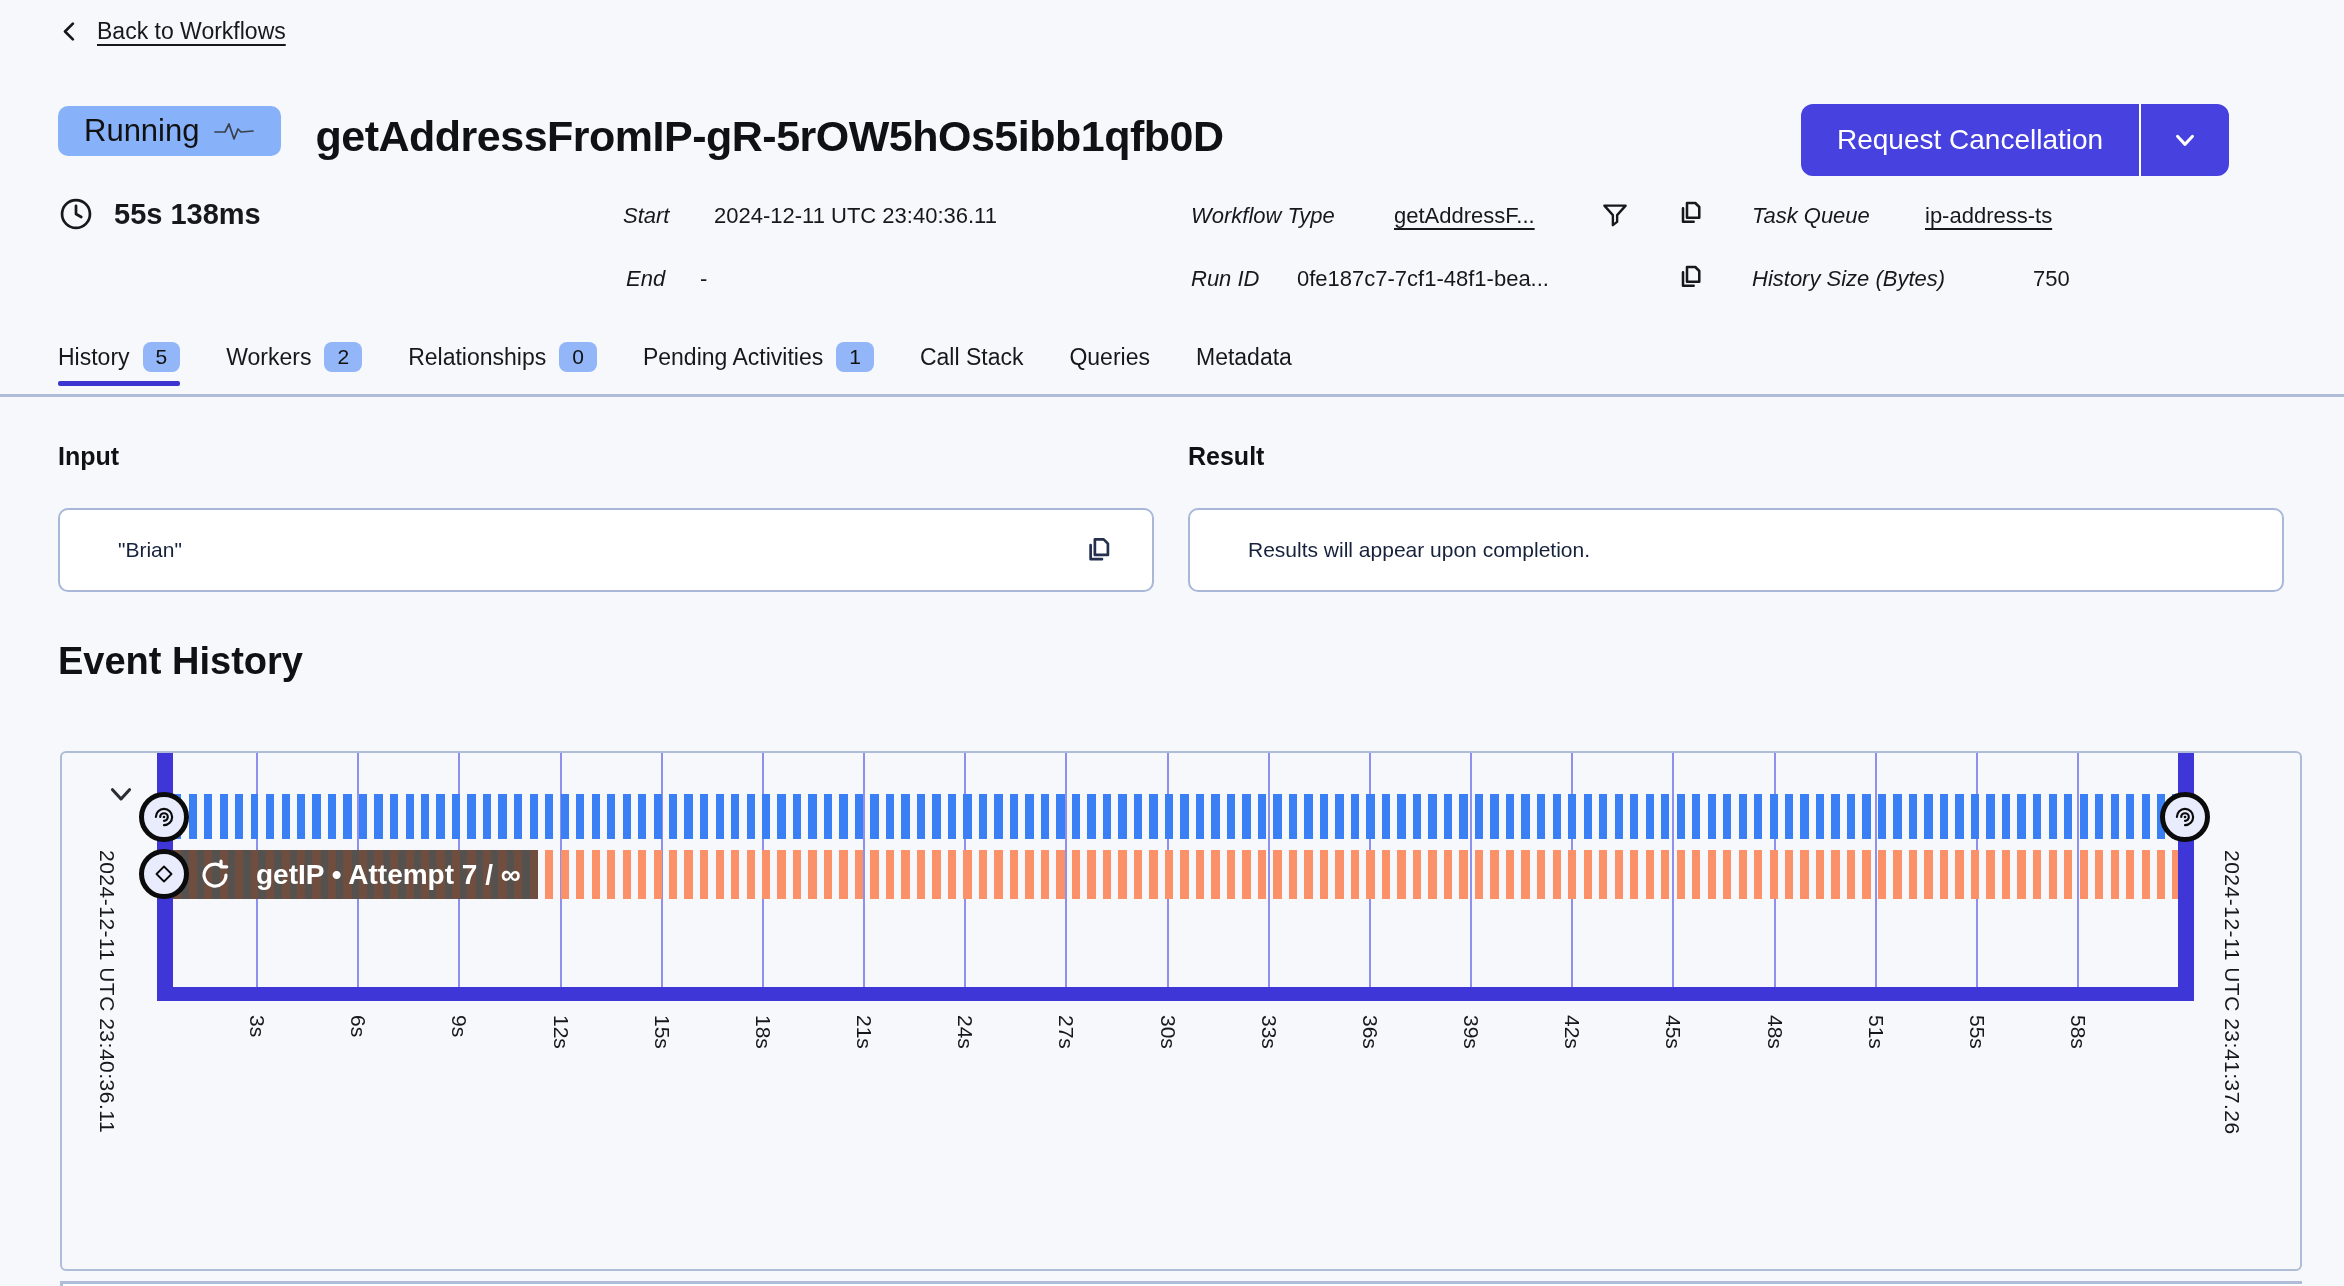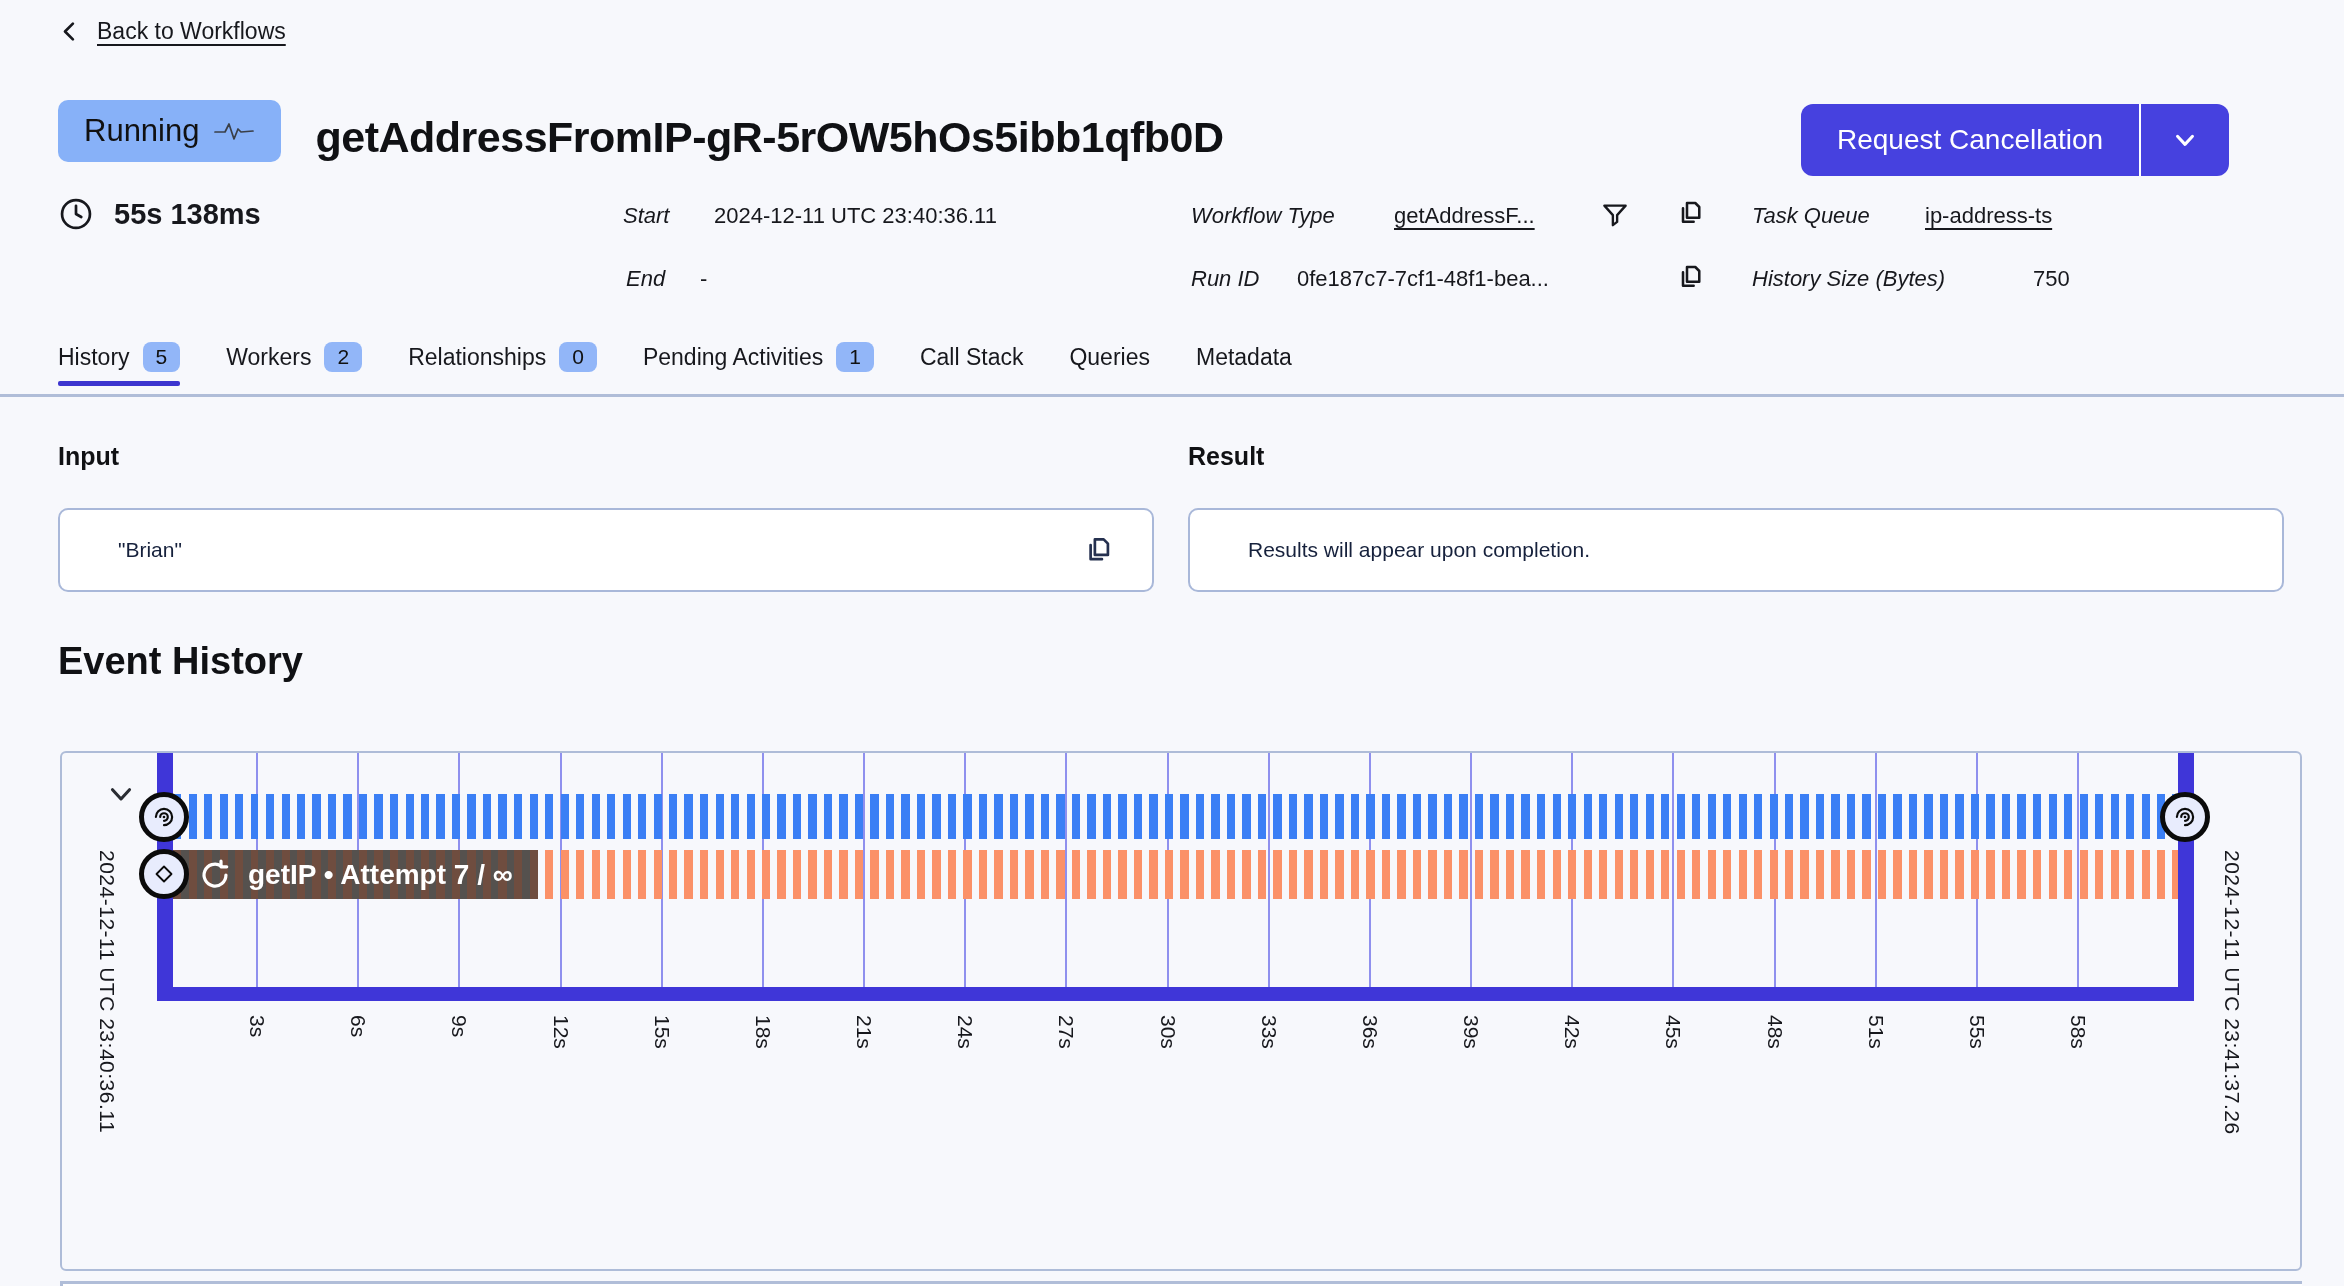--- a/index.html
+++ b/index.html
@@ -5,21 +5,21 @@
   html,body{margin:0;padding:0;background:#f7f8fc;}
   .app{position:relative;width:2344px;height:1286px;background:#f7f8fc;overflow:hidden;
        font-family:"Liberation Sans",sans-serif;color:#17181d;}
   .abs{position:absolute;}
 
   
   .back-row{position:absolute;left:56px;top:18px;display:flex;align-items:center;gap:14px;cursor:pointer;}
   .back-link{font-size:23px;font-weight:500;text-decoration:underline;text-underline-offset:5px;color:#17181d;}
   .title-row{position:absolute;left:58px;top:100px;display:flex;align-items:center;gap:34px;}
   .status-badge{display:flex;align-items:center;gap:14px;background:#87b1f8;border-radius:10px;
-                height:62px;padding:0 26px;font-size:31px;font-weight:500;color:#111;}
+                height:50px;padding:0 26px;font-size:31px;font-weight:500;color:#111;}
   .wf-title{font-size:43px;font-weight:700;letter-spacing:-0.5px;color:#101114;margin-top:12px;}
   .cancel-split{position:absolute;left:1801px;top:104px;height:72px;display:flex;border-radius:12px;overflow:hidden;}
   .cancel-main{background:#4641df;color:#fff;font-size:28px;font-weight:500;display:flex;align-items:center;
                padding:0 36px;border-right:2px solid #fff;cursor:pointer;}
   .cancel-caret{background:#4641df;width:88px;display:flex;align-items:center;justify-content:center;cursor:pointer;}
 
   
   .mono{font-family:Liberation Sans, sans-serif;}
   .timer{position:absolute;left:58px;top:196px;display:flex;align-items:center;gap:20px;}
   .timer-text{font-size:29px;font-weight:600;color:#17181d;}
@@ -49,21 +49,21 @@
          border-radius:6px;box-sizing:border-box;background:#f7f8fc;overflow:hidden;}
   .gridline{position:absolute;top:0;width:2px;height:234px;background:#8f90ee;}
   .edge-bar{position:absolute;top:0;width:16px;height:248px;background:#3f36d8;}
   .axis-bar{position:absolute;left:95px;top:234px;width:2037px;height:14px;background:#3f36d8;}
   .lane-blue{position:absolute;left:111px;top:41px;width:2005px;height:45px;
              background:repeating-linear-gradient(to right,#3b7ff5 0 8px,rgba(0,0,0,0) 8px 15.5px);}
   .lane-orange{position:absolute;left:111px;top:97px;width:2005px;height:49px;
              background:repeating-linear-gradient(to right,#fb9168 0 8px,rgba(0,0,0,0) 8px 15.5px);}
   .activity-pill{position:absolute;left:111px;top:97px;width:369px;height:49px;
              background:repeating-linear-gradient(to right,#6f4d3f 0 8px,#55514e 8px 15.5px);
-             border-right:4px solid #f7f8fc;display:flex;align-items:center;gap:17px;
+             border-right:4px solid #f7f8fc;display:flex;align-items:center;gap:25px;
              padding-left:26px;box-sizing:border-box;cursor:pointer;}
   .activity-text{color:#fff;font-size:28px;font-weight:600;white-space:nowrap;}
   .node{position:absolute;width:40px;height:40px;border-radius:50%;background:#e8ecfd;border:5px solid #0b0b0b;
         display:flex;align-items:center;justify-content:center;cursor:pointer;}
   .vdate{position:absolute;writing-mode:vertical-rl;font-size:21px;color:#17181d;letter-spacing:0.5px;}
   .vtick{position:absolute;top:262px;writing-mode:vertical-rl;font-size:21px;color:#17181d;}
   .chart-caret{position:absolute;left:42px;top:24px;cursor:pointer;}
   .next-sliver{position:absolute;left:60px;top:1281px;width:2242px;height:5px;background:#fff;
                border-top:3px solid #b0bdd8;border-left:3px solid #b0bdd8;box-sizing:border-box;}
 </style>

